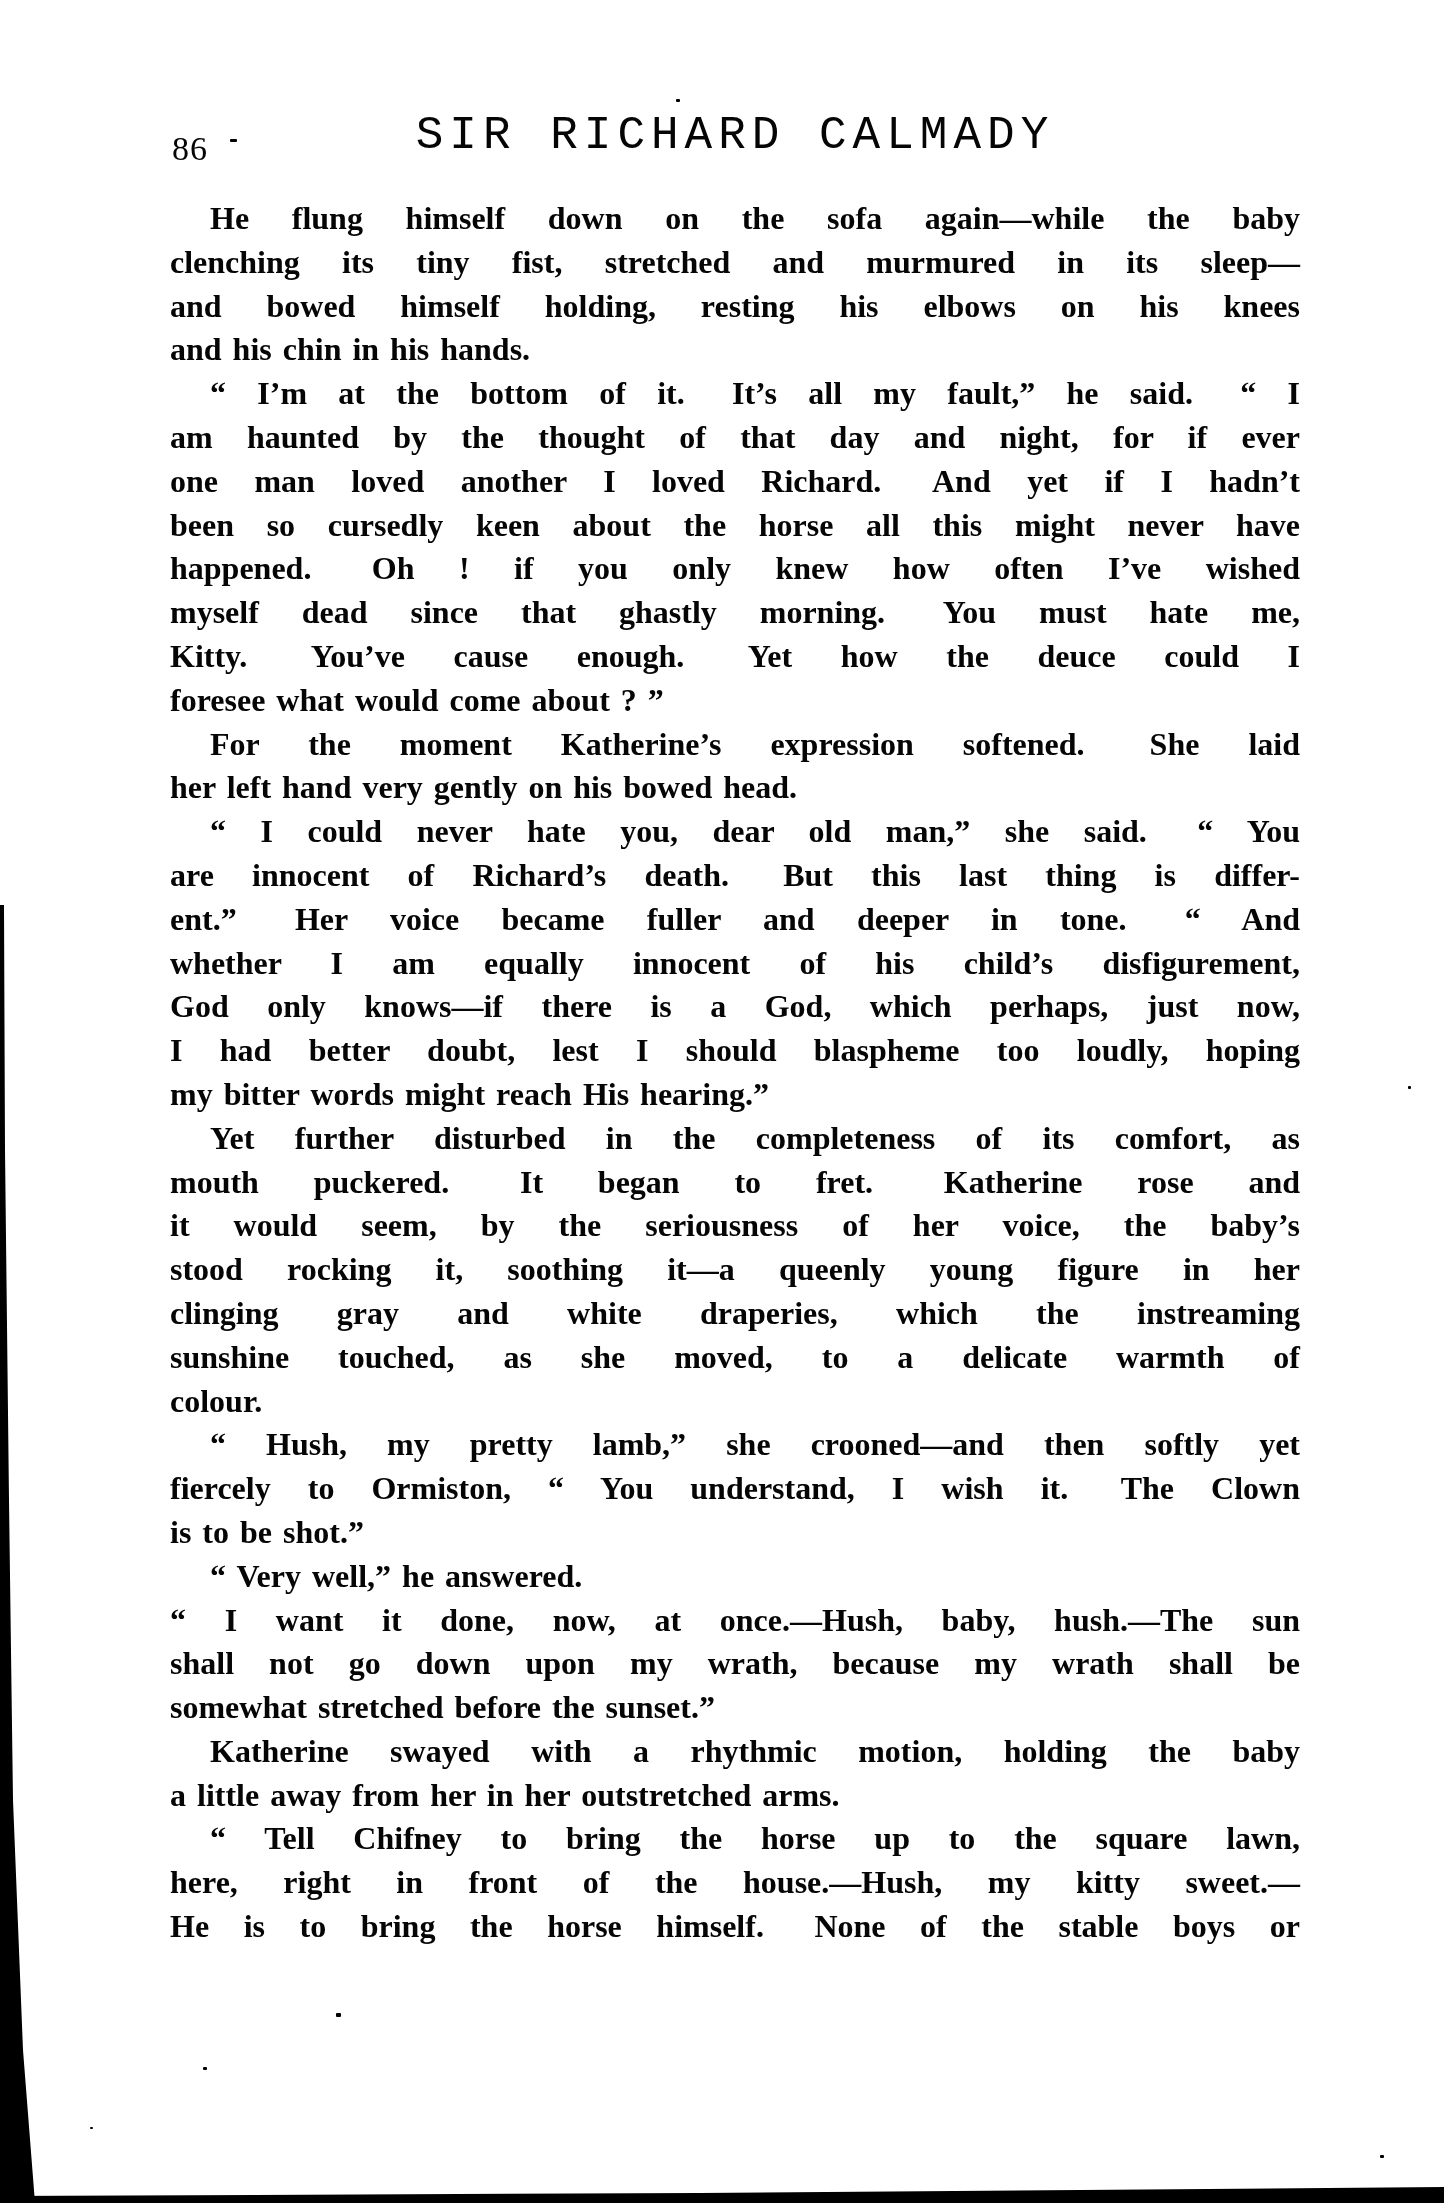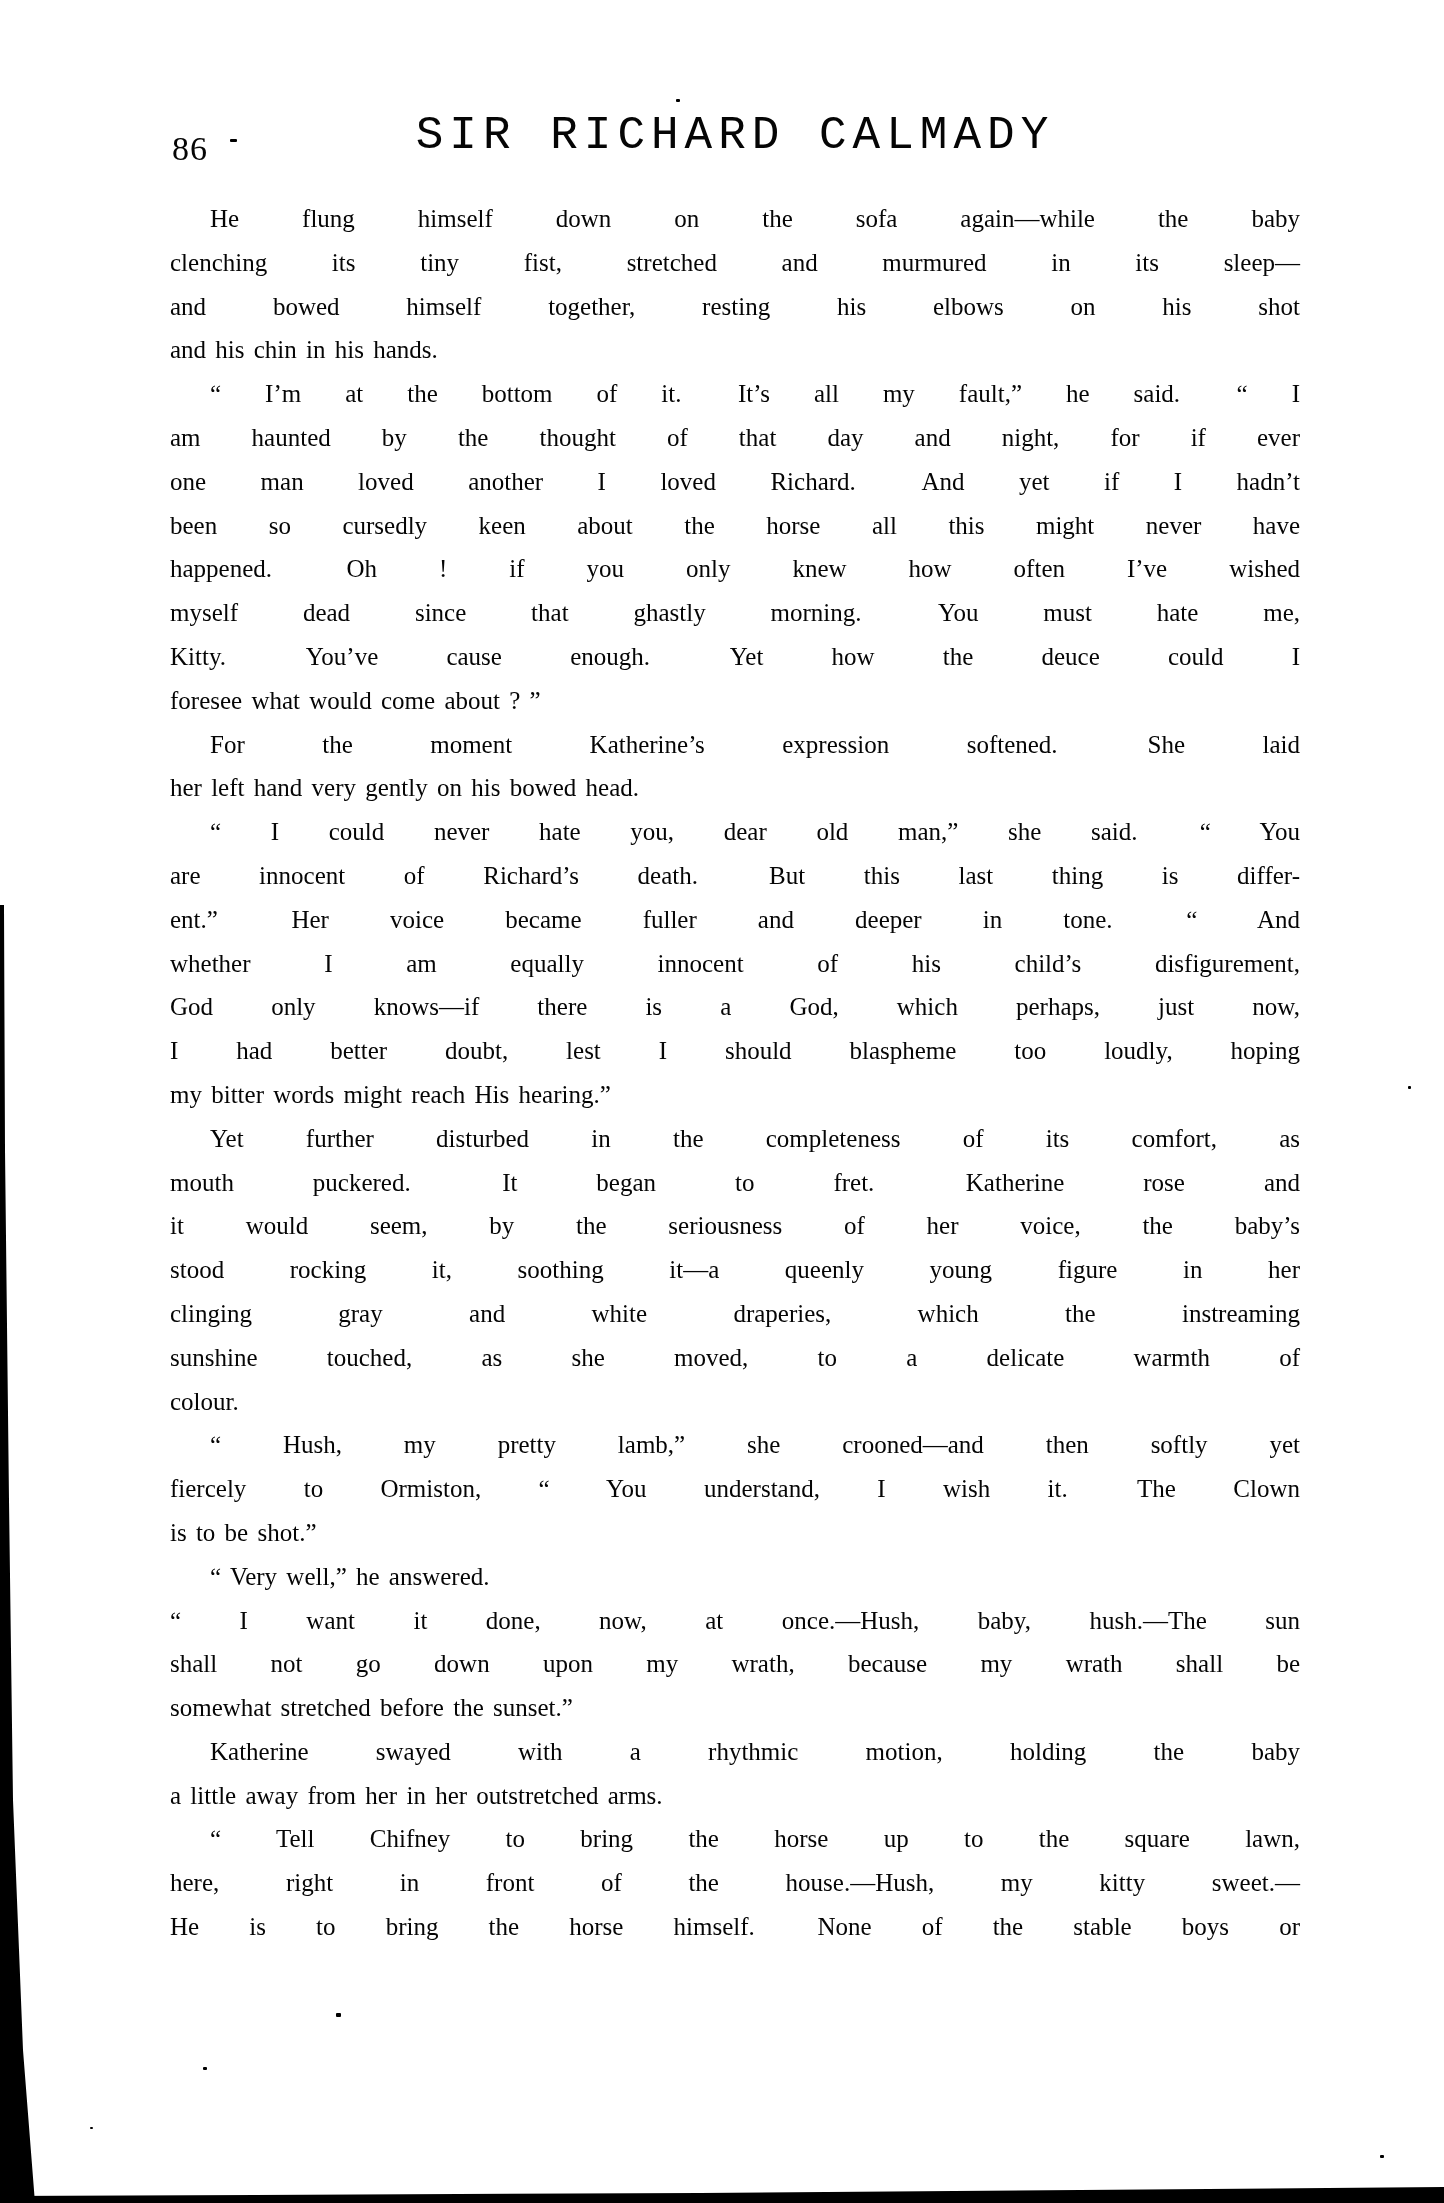--- a/index.html
+++ b/index.html
@@ -40,23 +40,24 @@
     font-size: 46px;
     letter-spacing: 6px;
     white-space: nowrap;
     font-family: Liberation Mono, monospace;
   }
   .text-block {
     position: absolute;
     left: 170px;
     top: 197px;
     width: 1130px;
-    font-size: 25px;
+    font-size: 32px;
     line-height: 43.8px;
     word-spacing: 3px;
+    font-weight: bold;
   }
   .line {
     text-align: justify;
     text-align-last: justify;
   }
   .line.last {
     text-align-last: left;
   }
   .line.indent {
     text-indent: 40px;
@@ -92,21 +93,21 @@
 <div class="page">
 
   <div class="header">
     <span class="page-number">86</span>
     <div class="running-title">SIR RICHARD CALMADY</div>
   </div>
 
   <div class="text-block">
       <div class="line indent">He flung himself down on the sofa again—while the baby</div>
       <div class="line">clenching its tiny fist, stretched and murmured in its sleep—</div>
-      <div class="line">and bowed himself together, resting his elbows on his shot</div>
+      <div class="line">and bowed himself holding, resting his elbows on his knees</div>
       <div class="line last">and his chin in his hands.</div>
       <div class="line indent">“ I’m at the bottom of it.  It’s all my fault,” he said.  “ I</div>
       <div class="line">am haunted by the thought of that day and night, for if ever</div>
       <div class="line">one man loved another I loved Richard.  And yet if I hadn’t</div>
       <div class="line">been so cursedly keen about the horse all this might never have</div>
       <div class="line">happened.  Oh ! if you only knew how often I’ve wished</div>
       <div class="line">myself dead since that ghastly morning.  You must hate me,</div>
       <div class="line">Kitty.  You’ve cause enough.  Yet how the deuce could I</div>
       <div class="line last">foresee what would come about ? ”</div>
       <div class="line indent">For the moment Katherine’s expression softened.  She laid</div>

